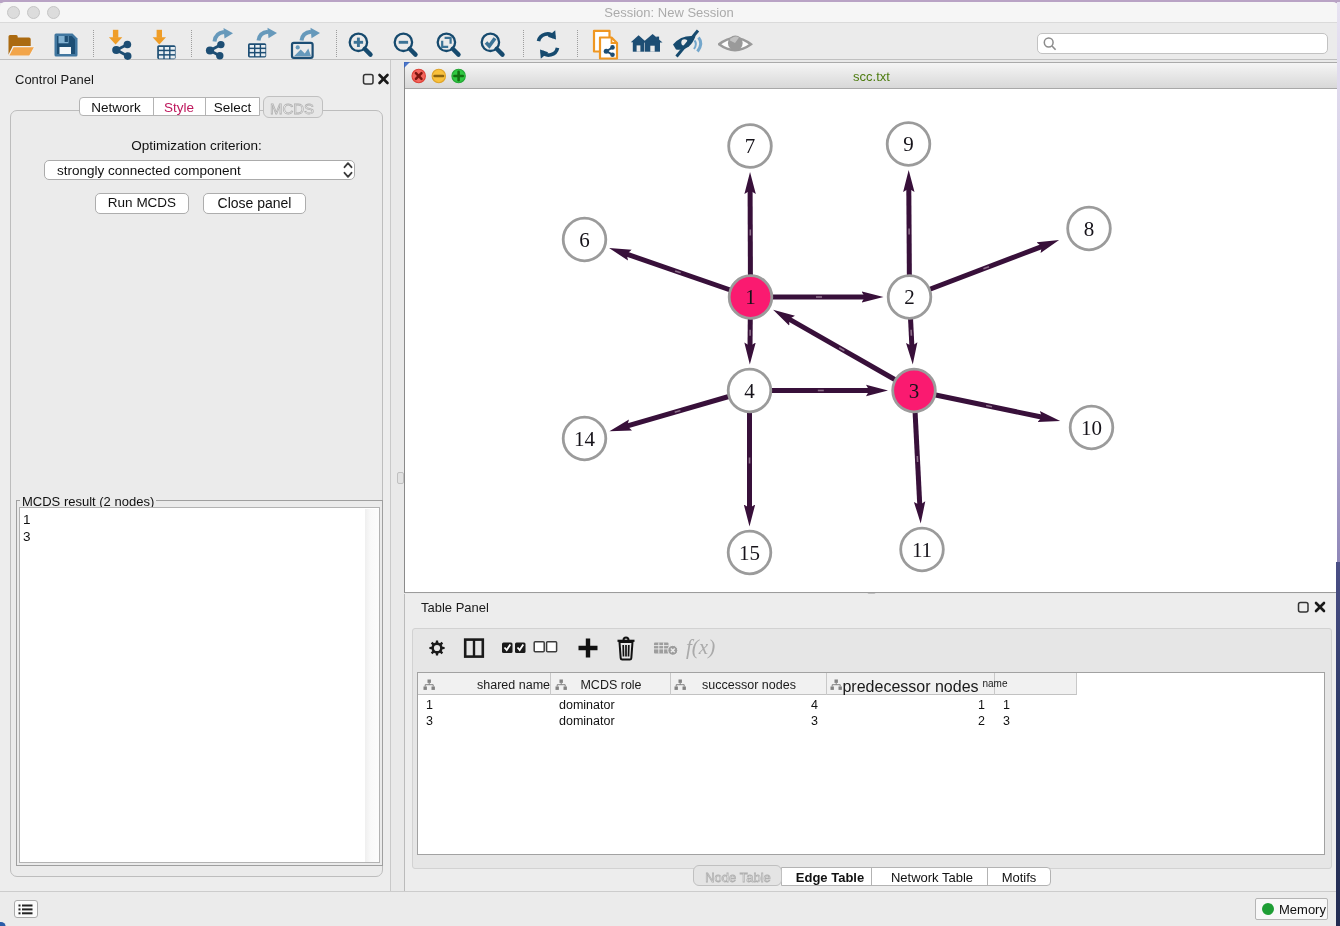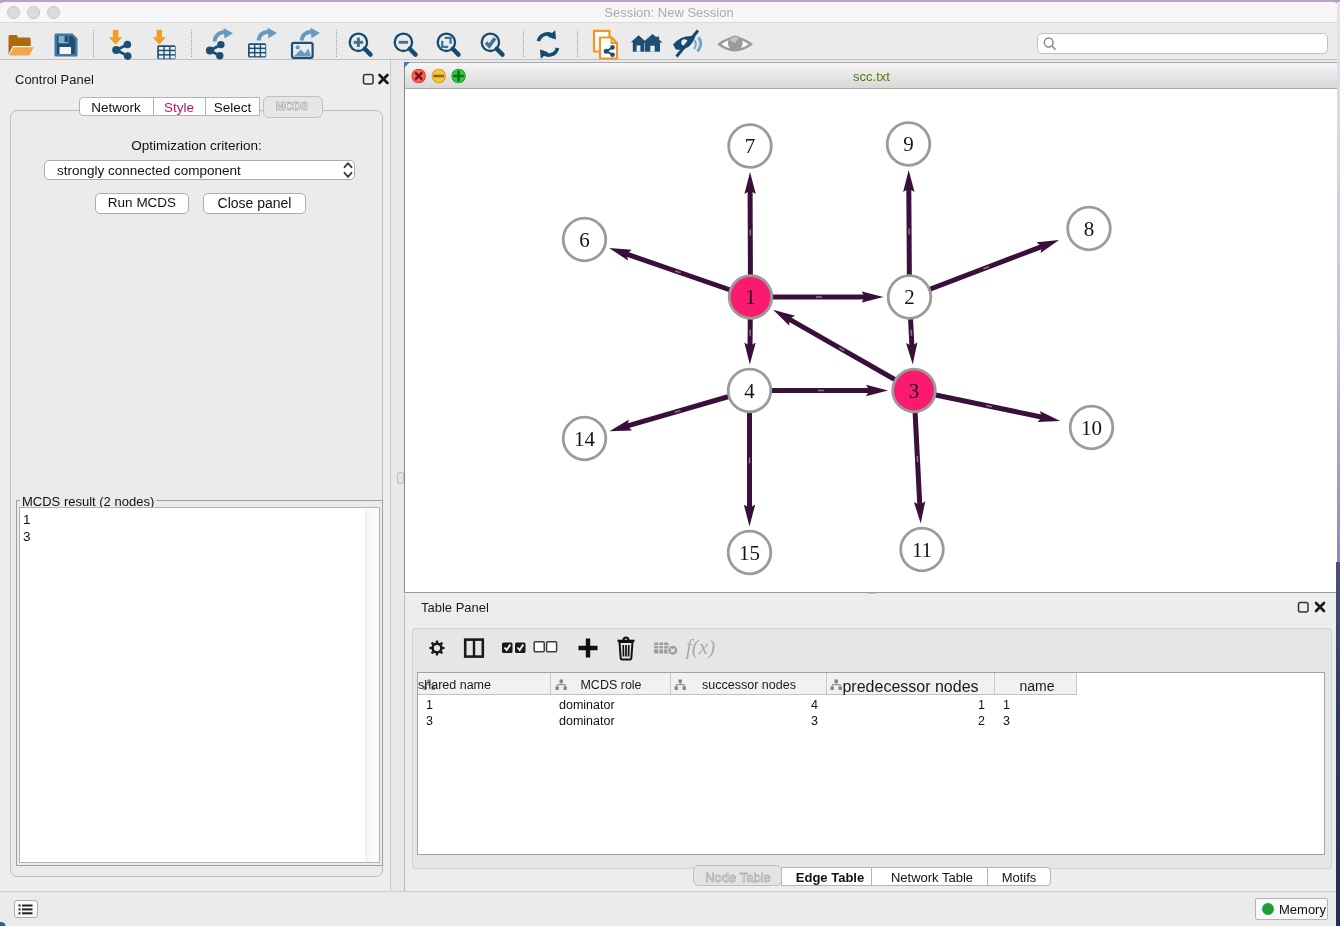--- a/index.html
+++ b/index.html
@@ -173,21 +173,21 @@
 
 <div class="abs" style="left:10px;top:110px;width:373px;height:767px;background:#ebebeb;border:1px solid #bdbdbd;border-radius:7px"></div>
 
 <div class="abs" style="left:79px;top:97px;width:181px;height:19px;background:#fff;border:1px solid #b3b3b3;border-radius:4px 0 0 4px"></div>
 <div class="abs" style="left:153px;top:97px;width:0;height:19px;border-left:1px solid #b3b3b3"></div>
 <div class="abs" style="left:205px;top:97px;width:0;height:19px;border-left:1px solid #b3b3b3"></div>
 <div class="abs" style="left:79px;top:100px;width:74px;text-align:center;font-size:13.5px;font-weight:500;color:#111">Network</div>
 <div class="abs" style="left:153px;top:100px;width:52px;text-align:center;font-size:13.5px;font-weight:500;color:#be185d">Style</div>
 <div class="abs" style="left:205px;top:100px;width:55px;text-align:center;font-size:13.5px;font-weight:500;color:#111">Select</div>
 <div class="abs" style="left:263px;top:96px;width:60px;height:21.5px;background:#e7e7e7;border:1.5px solid #c0c0c0;border-radius:6px;"></div>
-<div class="abs" style="left:260px;top:100px;width:64px;text-align:center;font-size:11px;font-weight:700;color:#ffffff;-webkit-text-stroke:0.8px #b0b0b0">MCDS</div>
+<div class="abs" style="left:260px;top:100px;width:64px;text-align:center;font-size:15px;font-weight:400;color:#ffffff;-webkit-text-stroke:0.8px #b0b0b0">MCDS</div>
 
 <div class="abs" style="left:10px;top:138px;width:373px;text-align:center;font-size:13.5px;color:#111">Optimization criterion:</div>
 <div class="abs" style="left:44px;top:160px;width:311px;height:20px;background:#fff;border:1.5px solid #ababab;border-radius:5px"></div>
 <div class="abs" style="left:57px;top:163px;font-size:13.5px;color:#111">strongly connected component</div>
 <svg class="abs" style="left:341px;top:161px" width="14" height="18" viewBox="0 0 14 18">
     <g stroke="#3c3c3c" stroke-width="1.8" fill="none" stroke-linecap="round" stroke-linejoin="round">
       <path d="M3.5 6.2 L7 2.2 L10.5 6.2"></path>
       <path d="M3.5 11.8 L7 15.8 L10.5 11.8"></path>
     </g>
   </svg>
@@ -384,25 +384,25 @@
 <svg class="abs" style="left:830px;top:679px" width="12" height="12" viewBox="0 0 12 12">
     <g fill="#828282">
       <rect x="4.5" y="0.5" width="3.4" height="3.4"></rect>
       <rect x="0.5" y="7.5" width="3.4" height="3.4"></rect>
       <rect x="8.5" y="7.5" width="3.4" height="3.4"></rect>
     </g>
     <g stroke="#828282" stroke-width="1" fill="none">
       <path d="M6.2 4 L6.2 5.7 M2.2 7.5 L2.2 5.7 L10.2 5.7 L10.2 7.5"></path>
     </g>
   </svg>
-<div class="abs" style="left:418px;top:678px;width:132px;text-align:left;font-size:12.5px;color:#1a1a1a">shared name</div>
+<div class="abs" style="left:418px;top:678px;width:132px;text-align:right;font-size:12.5px;color:#1a1a1a">shared name</div>
 <div class="abs" style="left:551px;top:678px;width:120px;text-align:center;font-size:12.5px;color:#1a1a1a">MCDS role</div>
 <div class="abs" style="left:671px;top:678px;width:156px;text-align:center;font-size:12.5px;color:#1a1a1a">successor nodes</div>
 <div class="abs" style="left:827px;top:678px;width:167px;text-align:center;font-size:16px;color:#1a1a1a">predecessor nodes</div>
-<div class="abs" style="left:996px;top:678px;width:82px;text-align:center;font-size:14px;color:#1a1a1a">name</div>
+<div class="abs" style="left:954px;top:678px;width:82px;text-align:center;font-size:10px;color:#1a1a1a">name</div>
 <div class="abs" style="left:426px;top:697px;font-size:12.5px;color:#111;line-height:16px">1<br>3</div>
 <div class="abs" style="left:559px;top:697px;font-size:12.5px;color:#111;line-height:16px">dominator<br>dominator</div>
 <div class="abs" style="left:758px;top:697px;width:60px;text-align:right;font-size:12.5px;color:#111;line-height:16px">4<br>3</div>
 <div class="abs" style="left:925px;top:697px;width:60px;text-align:right;font-size:12.5px;color:#111;line-height:16px">1<br>2</div>
 <div class="abs" style="left:1003px;top:697px;font-size:12.5px;color:#111;line-height:16px">1<br>3</div>
 
 <div class="abs" style="left:781px;top:866.5px;width:270px;height:19px;background:#fff;border:1px solid #b3b3b3;border-radius:0 4px 4px 0"></div>
 <div class="abs" style="left:871px;top:866.5px;width:0;height:19px;border-left:1px solid #b3b3b3"></div>
 <div class="abs" style="left:987px;top:866.5px;width:0;height:19px;border-left:1px solid #b3b3b3"></div>
 <div class="abs" style="left:693px;top:865px;width:89px;height:20.5px;background:#e4e4e4;border:1.5px solid #c0c0c0;border-radius:6px"></div>

